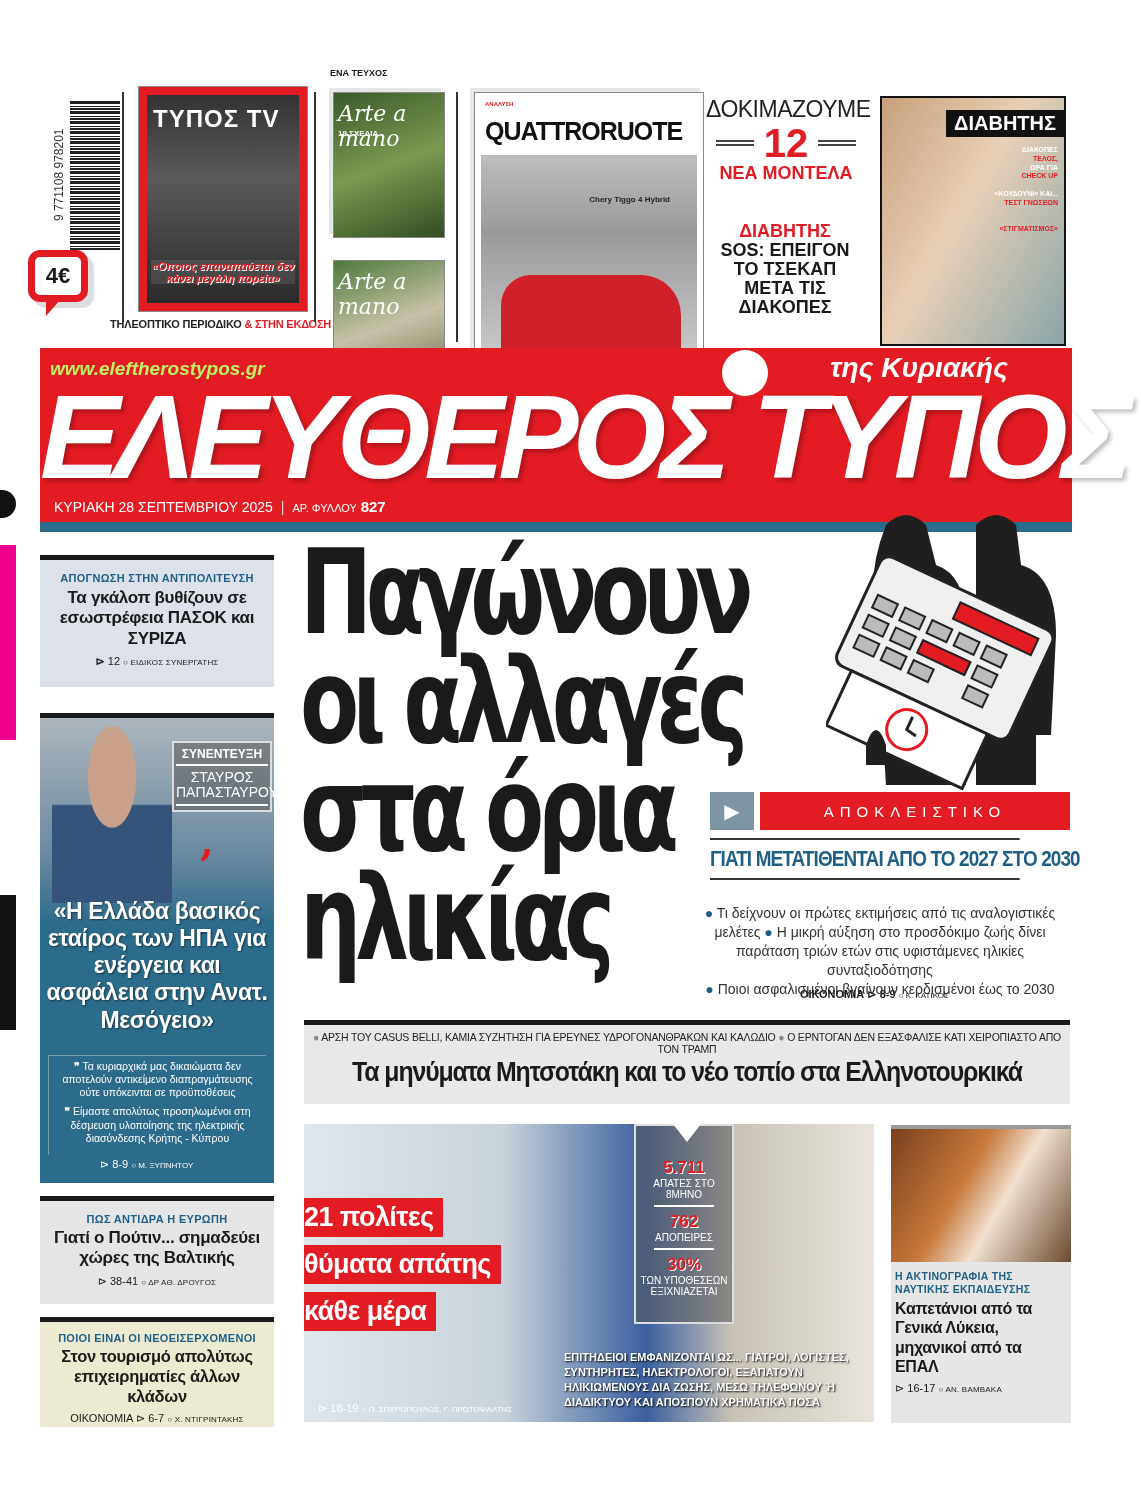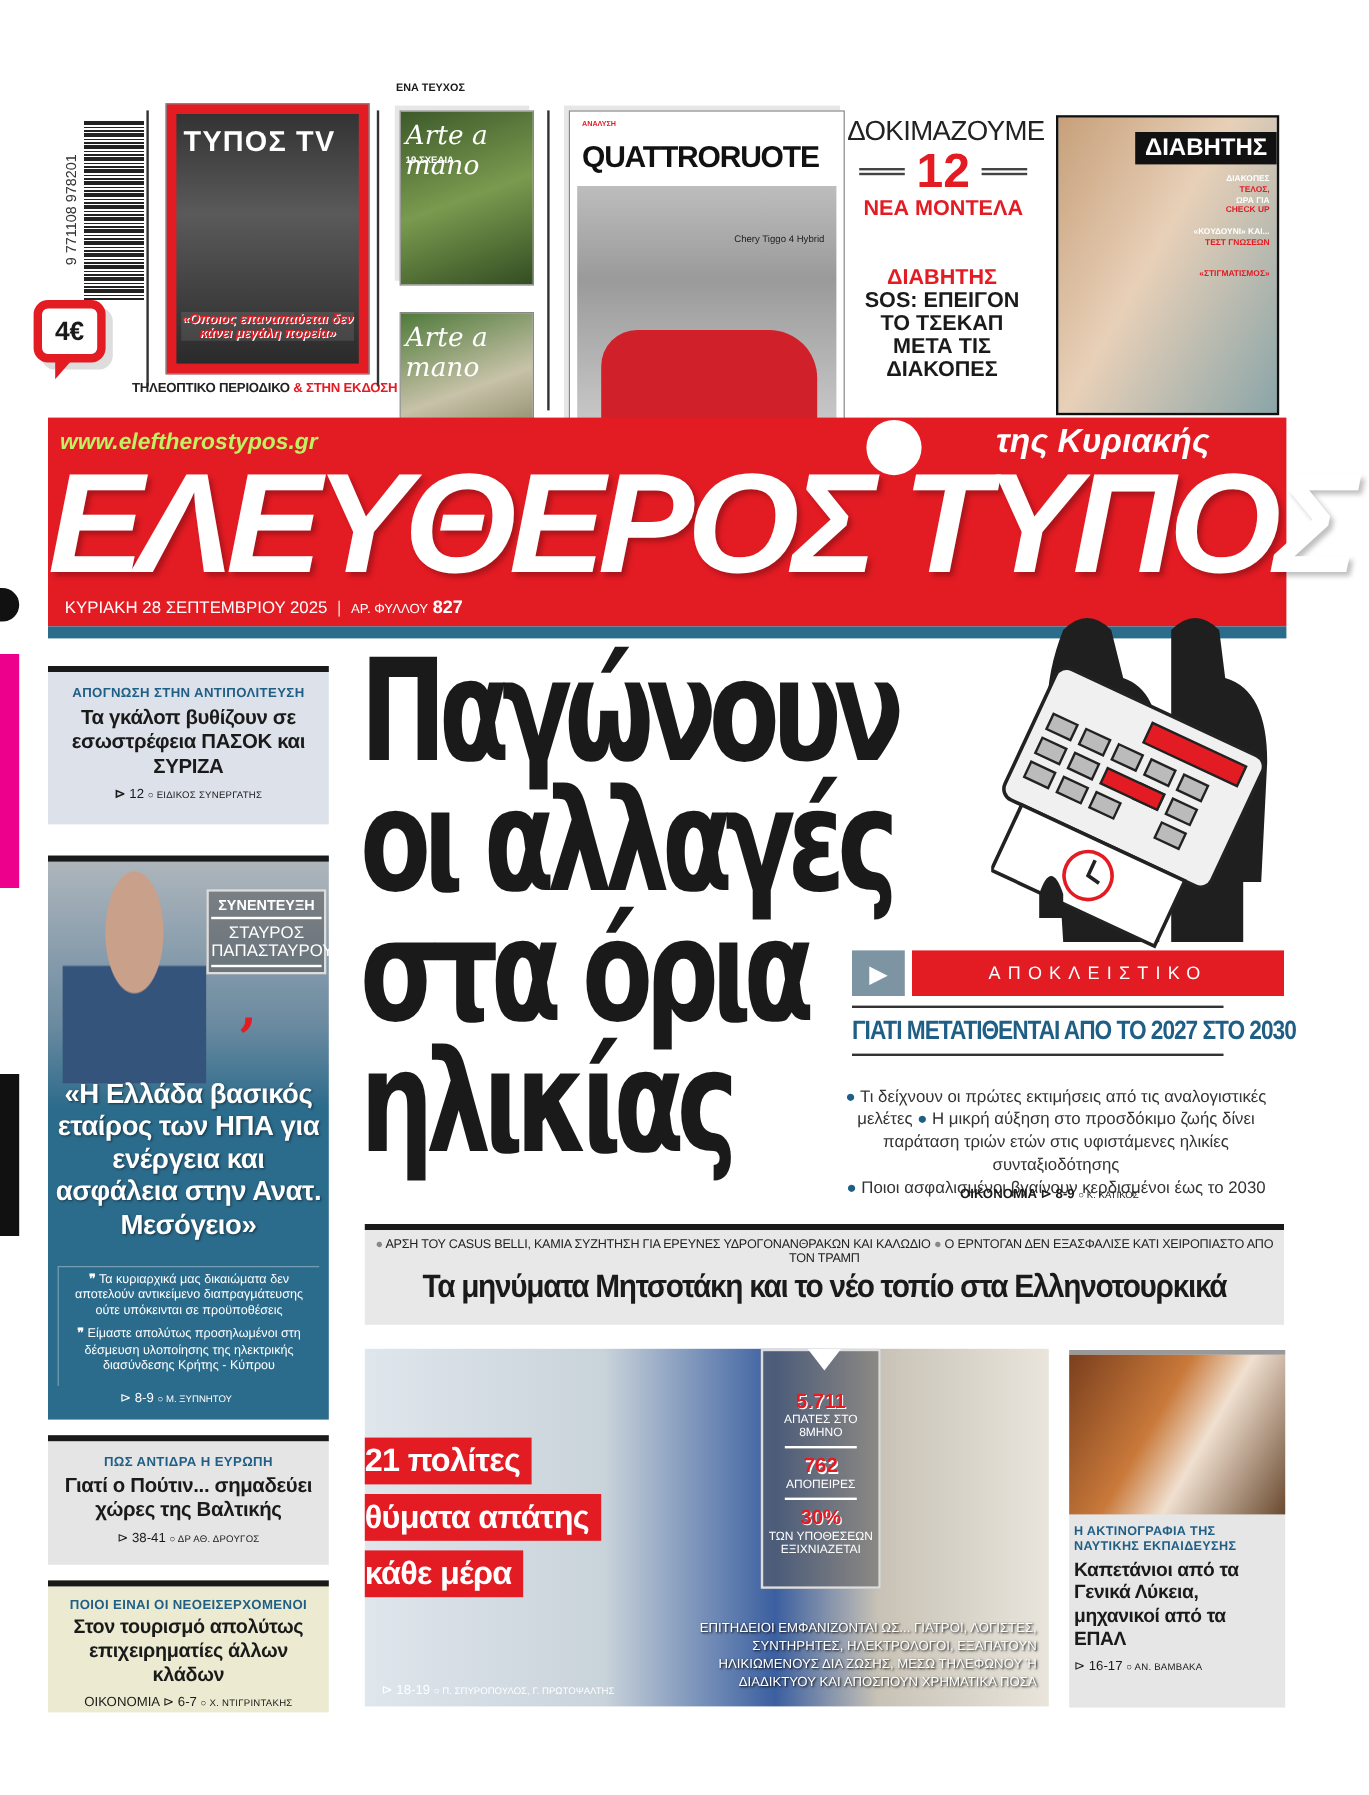--- a/index.html
+++ b/index.html
@@ -23,21 +23,21 @@
 .arte1{left:333px;top:92px;width:112px;height:146px;background:linear-gradient(160deg,#3d5a2a,#7a9a4f 50%,#334d22);box-shadow:-4px -4px 0 #e6e6e6}
 .arte2{left:333px;top:260px;width:112px;height:130px;background:linear-gradient(160deg,#4f7a3a,#c7c2a8 50%,#6d6e4b)}
 .arte-title{position:absolute;left:4px;top:8px;color:#fff;font-family:"DejaVu Serif",serif;font-style:italic;font-size:22px}
 .arte-sub{position:absolute;left:4px;top:36px;color:#fff;font-size:8px;font-weight:bold}
 .arte2-caption{position:absolute;left:4px;bottom:6px;color:#fff;font-size:9px;font-weight:bold;font-style:italic;line-height:1.1}
 .quattro{left:474px;top:92px;width:230px;height:290px;background:#fff;box-shadow:-4px -4px 0 #e6e6e6}
 .q-logo{position:absolute;left:10px;top:24px;font-weight:bold;font-size:25px;color:#111;letter-spacing:-1px}
 .q-tag{position:absolute;left:10px;top:8px;font-size:6px;color:#e31b23;font-weight:bold}
 .q-photo{position:absolute;left:6px;top:62px;right:6px;bottom:4px;background:linear-gradient(180deg,#bdbdbd 0%,#9a9a9a 35%,#d2d2d2 100%)}
 .q-car{position:absolute;left:20px;top:120px;width:180px;height:100px;background:#d0202a;border-radius:30px 40px 10px 10px}
-.q-model{position:absolute;right:10px;top:40px;font-size:8px;font-weight:normal;text-align:left;color:#222}
+.q-model{position:absolute;right:27px;top:40px;font-size:8px;font-weight:bold;text-align:left;color:#222}
 .dokimazoume{left:706px;top:96px;width:160px;text-align:center}
 .dok-top{font-size:23px;color:#222;letter-spacing:-.5px}
 .dok-num{font-size:40px;font-weight:bold;color:#e31b23;line-height:1}
 .dok-sub{font-size:18px;font-weight:bold;color:#e31b23}
 .dok-lines{display:flex;align-items:center;justify-content:center;gap:10px}
 .dok-lines .ln{width:38px;height:6px;border-top:2px solid #444;border-bottom:2px solid #444}
 .diab{left:710px;top:222px;width:150px;text-align:center;font-weight:bold;font-size:18px;line-height:1.05}
 .diab .red{color:#e31b23}
 .diab-cover{left:880px;top:96px;width:186px;height:250px;background:linear-gradient(120deg,#c7a07a,#e8d0b8 45%,#8aa5a8);border:2px solid #111}
 .diab-logo{position:absolute;right:0;top:12px;background:#111;color:#fff;font-weight:bold;font-size:20px;padding:2px 8px}
@@ -105,21 +105,21 @@
 .gt-ref{font-size:11px;margin-top:2px}
 .gt-ref .who{font-size:8px}
 
 .fraud{left:304px;top:1124px;width:570px;height:298px;background:linear-gradient(90deg,#dfe6ec 0%,#c9d3da 35%,#3b5fa0 60%,#c8c2b6 75%,#e9e5dc 100%);overflow:hidden}
 .fraud-lbl{position:absolute;left:-10px;background:#e31b23;color:#fff;font-weight:bold;font-size:27px;padding:4px 10px;white-space:nowrap;letter-spacing:-.6px}
 .stats{position:absolute;left:330px;top:0;width:100px;height:200px;background:rgba(90,90,90,.55);border:2px solid #ddd;color:#fff;text-align:center;padding-top:32px}
 .stats .n{color:#e31b23;font-weight:bold;font-size:17px;text-shadow:1px 1px 0 #fff}
 .stats .l{font-size:10px;line-height:1.1}
 .stats .sep{width:60px;height:2px;background:#fff;margin:5px auto}
 .stats .tri{position:absolute;left:37px;top:-2px;width:0;height:0;border-left:14px solid transparent;border-right:14px solid transparent;border-top:18px solid #fff}
-.fraud-desc{position:absolute;right:10px;top:226px;width:300px;color:#fff;font-weight:normal;font-size:11px;text-align:right;line-height:1.35;text-shadow:1px 1px 2px #000}
+.fraud-desc{position:absolute;right:10px;top:226px;width:300px;color:#fff;font-weight:bold;font-size:11px;text-align:left;line-height:1.35;text-shadow:1px 1px 2px #000}
 .fraud-ref{position:absolute;left:14px;top:278px;color:#fff;font-size:11px}
 .fraud-ref .who{font-size:8px}
 
 .naval{left:891px;top:1125px;width:180px;height:298px;background:#e6e6e6}
 .naval .bar{height:4px;background:#999}
 .naval .img{height:133px;background:linear-gradient(120deg,#7a3f1d,#c9793a 40%,#f0e0d0 60%,#6a4a30)}
 .naval .inner{text-align:left;padding:8px 4px}
 .naval .kicker{font-size:10.5px;line-height:1.2}
 .naval .lhead{font-size:16px;margin-top:4px}
 .naval .ref{margin-top:6px}

